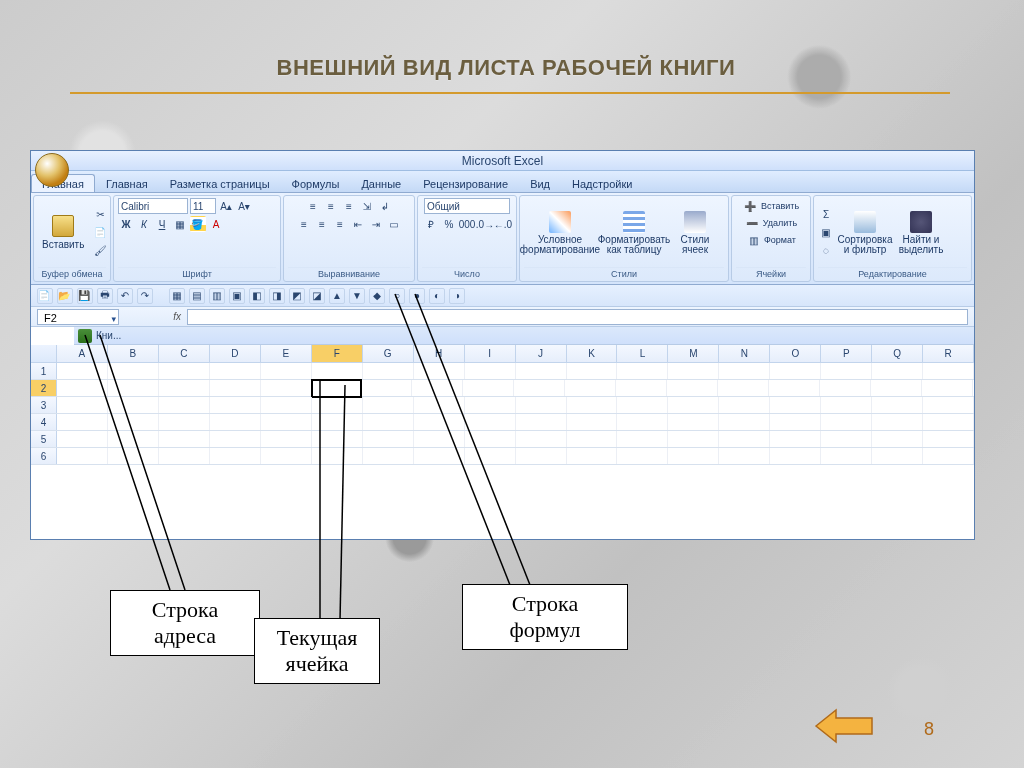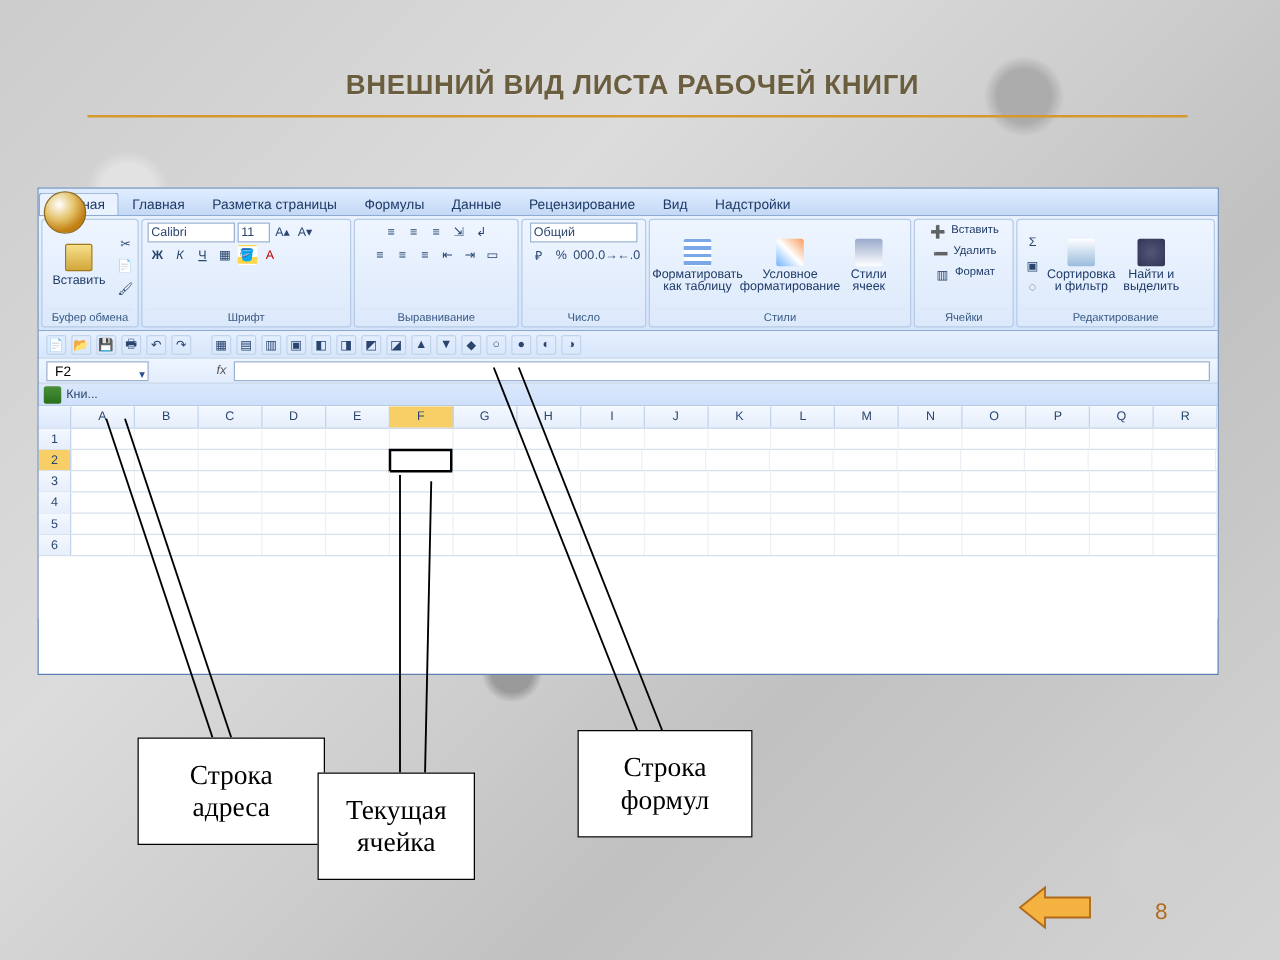--- a/index.html
+++ b/index.html
@@ -79,21 +79,21 @@
   }
   .group-body { display:flex; gap:4px; align-items:center; flex:1; }
   .bigbtn {
     display:flex; flex-direction:column; align-items:center; justify-content:center;
     gap:2px; padding:2px 4px; color:#1e3a66; font-size:10px; text-align:center;
     border-radius:2px;
   }
   .ico { width:16px; height:16px; display:inline-block; border-radius:2px; }
   .ico-lg { width:22px; height:22px; }
   .stackcol { display:flex; flex-direction:column; gap:2px; }
-  .row { display:flex; gap:2px; }
+  .row { display:flex; gap:2px; align-items:center; }
   .ctl {
     height:16px; font-size:10px; border:1px solid #9bb3d3; background:#fff;
     padding:0 2px; color:#2a466f;
   }
   .btn {
     width:16px;height:16px;display:inline-flex;align-items:center;justify-content:center;
     font-size:10px;color:#2a466f;border:1px solid #c2d4ec00;border-radius:2px;
   }
   .bold{font-weight:bold;}
   .italic{font-style:italic;}
@@ -114,55 +114,56 @@
     width:82px; height:16px; border:1px solid #9bb3d3; background:#fff;
     display:flex; align-items:flex-end; padding:0 6px; font-size:11px; font-family:Arial;
     position: relative;
   }
   .namebox::after{content:"▾";position:absolute;right:2px;color:#27508f;font-size:9px;}
   .fxbtn { font-style:italic; font-size:10px; color:#555; width:20px; text-align:right;}
   .fxbar { flex:1; height:16px; border:1px solid #9bb3d3; background:#fff;}
   .booktab {
     height:18px; background:linear-gradient(#dbe8fb,#cfe0fb);
     border-bottom:1px solid #b7cbe6; display:flex;align-items:center;
-    padding-left:4px;gap:4px;font-size:10px;color:#2a466f;
+    padding-left:4px;gap:4px;font-size:10px;color:#2a466f;margin-left:43px;
   }
   .grid { background:#fff; height:170px; overflow:hidden; }
   .hdrrow { display:flex; height:18px; background:linear-gradient(#f4f8ff,#e6eefb); border-bottom:1px solid #c2d4ec;}
   .corner{width:26px;border-right:1px solid #c2d4ec;background:linear-gradient(#ecf3ff,#dce9fb);}
   .colh{width:51px;border-right:1px solid #c2d4ec;text-align:center;font-size:10px;color:#2a466f;line-height:18px;}
   .colh.sel{background:#f8cf66;}
   .gridrow{display:flex;height:17px;border-bottom:1px solid #d7e1ee;}
   .rowh{width:26px;border-right:1px solid #c2d4ec;background:linear-gradient(#f4f8ff,#e6eefb);text-align:center;font-size:10px;color:#2a466f;line-height:17px;}
   .rowh.sel{background:#f8cf66;}
   .cell{width:51px;border-right:1px solid #eceff5;}
   .activecell{border:2px solid #000;height:19px;margin:-1px;}
 
   
   .callout {
     position:absolute; background:#fff; border:1px solid #000;
-    padding:16px 12px; font-size:22px; text-align:center;
+    padding:6px 12px; font-size:22px; text-align:center;
     font-family:"Times New Roman",serif;
   }
   svg.lines{position:absolute;left:0;top:0;pointer-events:none;}
   .backbtn{
     position:absolute; bottom:22px; right:150px;
     width:60px;height:40px;
   }
 </style>
 </head>
 <body>
 
 <div class="marble"></div>
 
 <div class="slide-title">ВНЕШНИЙ ВИД ЛИСТА РАБОЧЕЙ КНИГИ</div>
 <div class="hr"></div>
 
 <div class="excel">
   <div class="office-btn"></div>
+  <div class="titlebar">Microsoft Excel</div>
 
   <div class="tabs">
     <div class="tab active">Главная</div>
     <div class="tab">Главная</div>
     <div class="tab">Разметка страницы</div>
     <div class="tab">Формулы</div>
     <div class="tab">Данные</div>
     <div class="tab">Рецензирование</div>
     <div class="tab">Вид</div>
     <div class="tab">Надстройки</div>
@@ -241,27 +242,27 @@
           <span class="btn">000</span>
           <span class="btn">.0→</span>
           <span class="btn">←.0</span>
         </div>
       </div>
       <div class="group-label">Число</div>
     </div>
 
     <div class="group" style="width:210px">
       <div class="group-body">
+        <div class="bigbtn" style="width:72px">
+          <span class="ico ico-lg" style="background:linear-gradient(45deg,#6fb2ff,#fff 50%,#fa9a5a)"></span>
+          <span style="line-height:10px">Условное форматирование</span>
+        </div>
         <div class="bigbtn" style="width:68px">
           <span class="ico ico-lg" style="background:repeating-linear-gradient(#7aa7e8 0 3px,#fff 3px 6px)"></span>
           <span style="line-height:10px">Форматировать как таблицу</span>
-        </div>
-        <div class="bigbtn" style="width:72px">
-          <span class="ico ico-lg" style="background:linear-gradient(45deg,#6fb2ff,#fff 50%,#fa9a5a)"></span>
-          <span style="line-height:10px">Условное форматирование</span>
         </div>
         <div class="bigbtn" style="width:46px">
           <span class="ico ico-lg" style="background:linear-gradient(#9ac,#fff)"></span>
           <span style="line-height:10px">Стили ячеек</span>
         </div>
       </div>
       <div class="group-label">Стили</div>
     </div>
 
     <div class="group" style="width:80px">
@@ -495,21 +496,21 @@
 <svg class="lines" width="1024" height="768">
   <line x1="85" y1="335" x2="170" y2="590" stroke="#000" stroke-width="1.5"></line>
   <line x1="100" y1="335" x2="185" y2="590" stroke="#000" stroke-width="1.5"></line>
   <line x1="320" y1="380" x2="320" y2="620" stroke="#000" stroke-width="1.5"></line>
   <line x1="345" y1="385" x2="340" y2="620" stroke="#000" stroke-width="1.5"></line>
   <line x1="395" y1="294" x2="510" y2="585" stroke="#000" stroke-width="1.5"></line>
   <line x1="415" y1="294" x2="530" y2="585" stroke="#000" stroke-width="1.5"></line>
 </svg>
 <div class="callout" style="left:110px;top:590px;width:150px">Строка адреса</div>
 <div class="callout" style="left:254px;top:618px;width:126px">Текущая ячейка</div>
-<div class="callout" style="left:462px;top:584px;width:140px">Строка формул</div>
+<div class="callout" style="left:462px;top:584px;width:166px">Строка формул</div>
 
 <div class="page-num">8</div>
 
 <div class="backbtn">
   <svg viewBox="0 0 60 40">
     <path d="M2 20 L22 4 L22 12 L58 12 L58 28 L22 28 L22 36 Z" fill="#f4b340" stroke="#b06a1a" stroke-width="1.5"></path>
   </svg>
 </div>
 
 </body></html>

